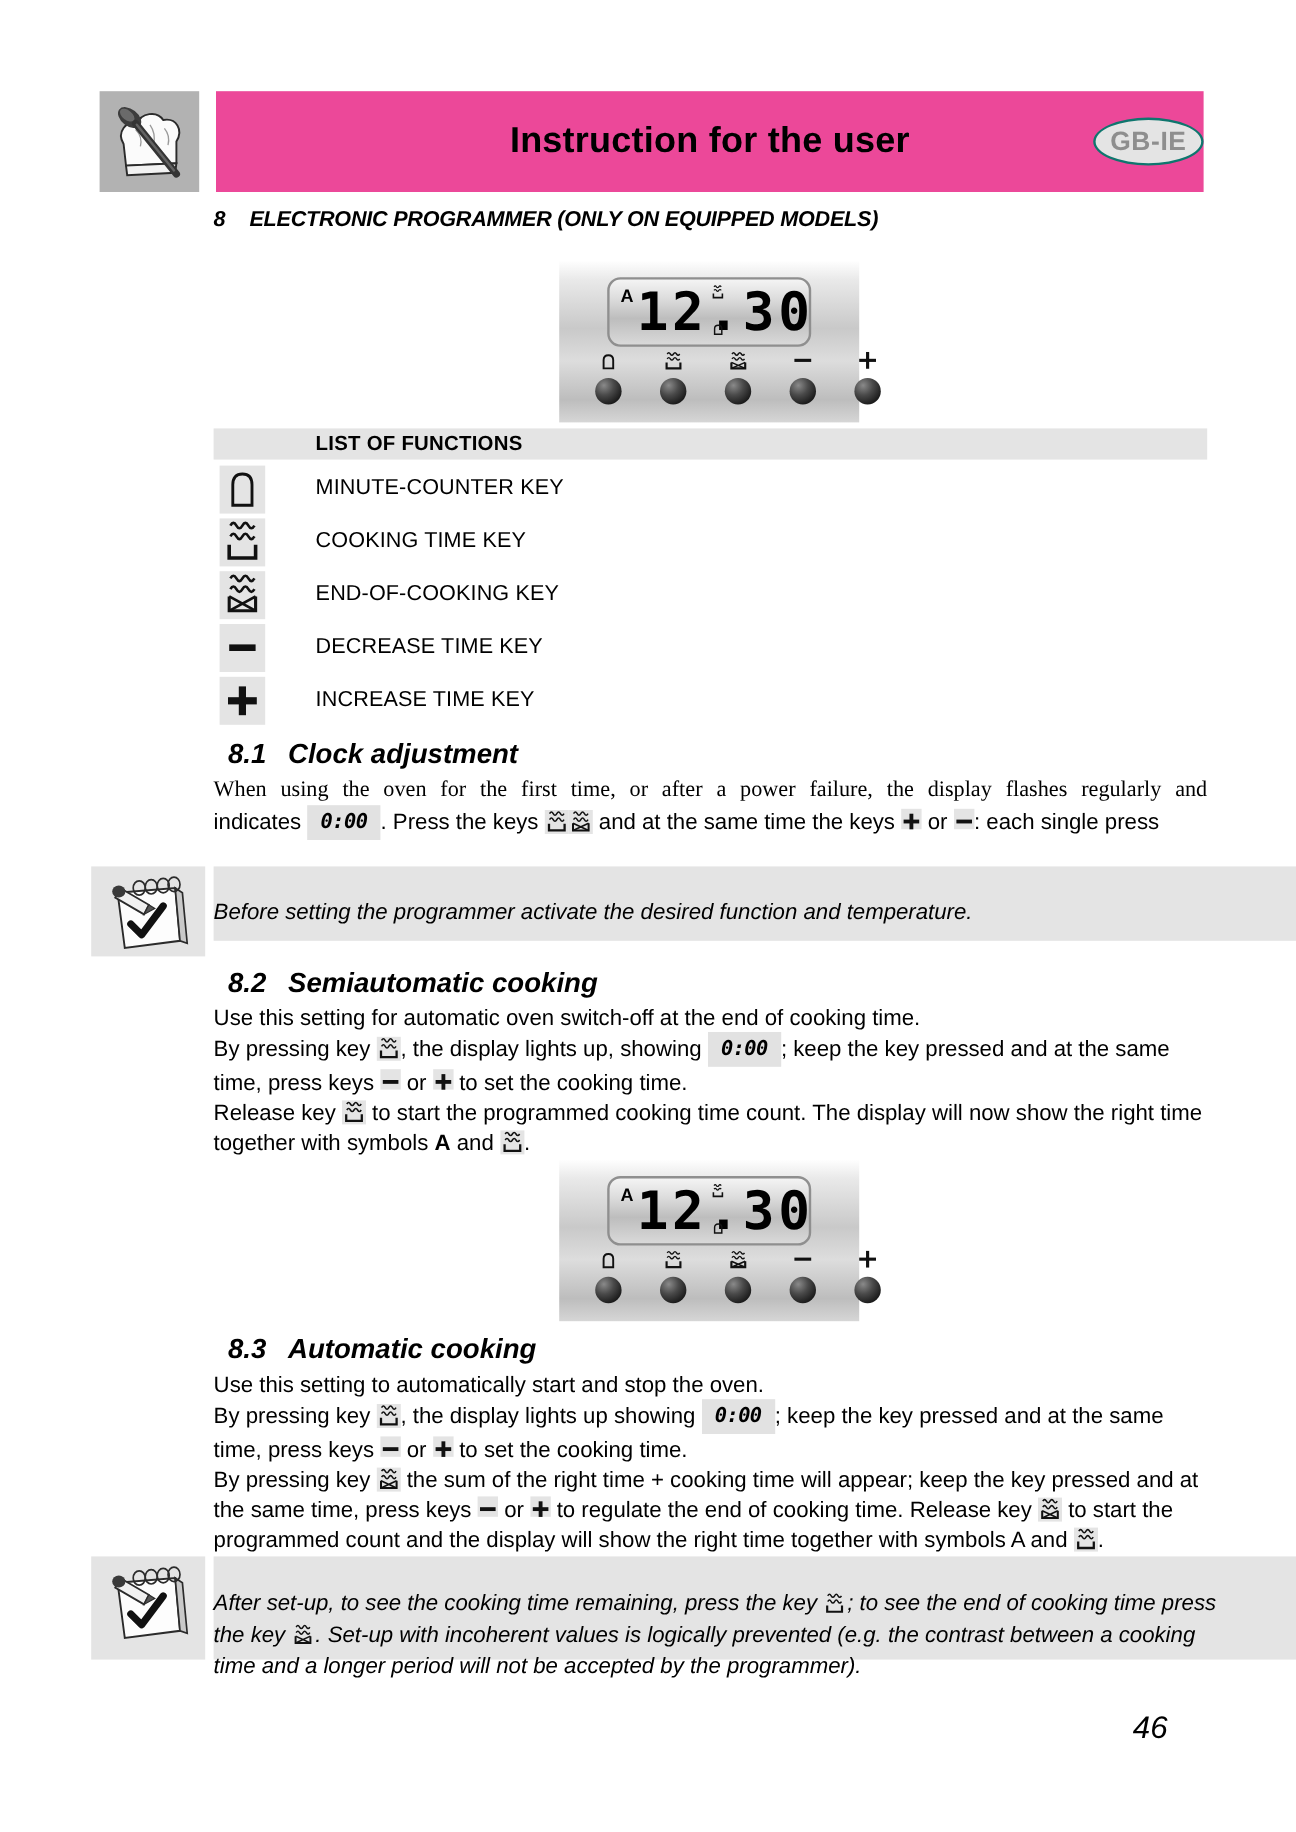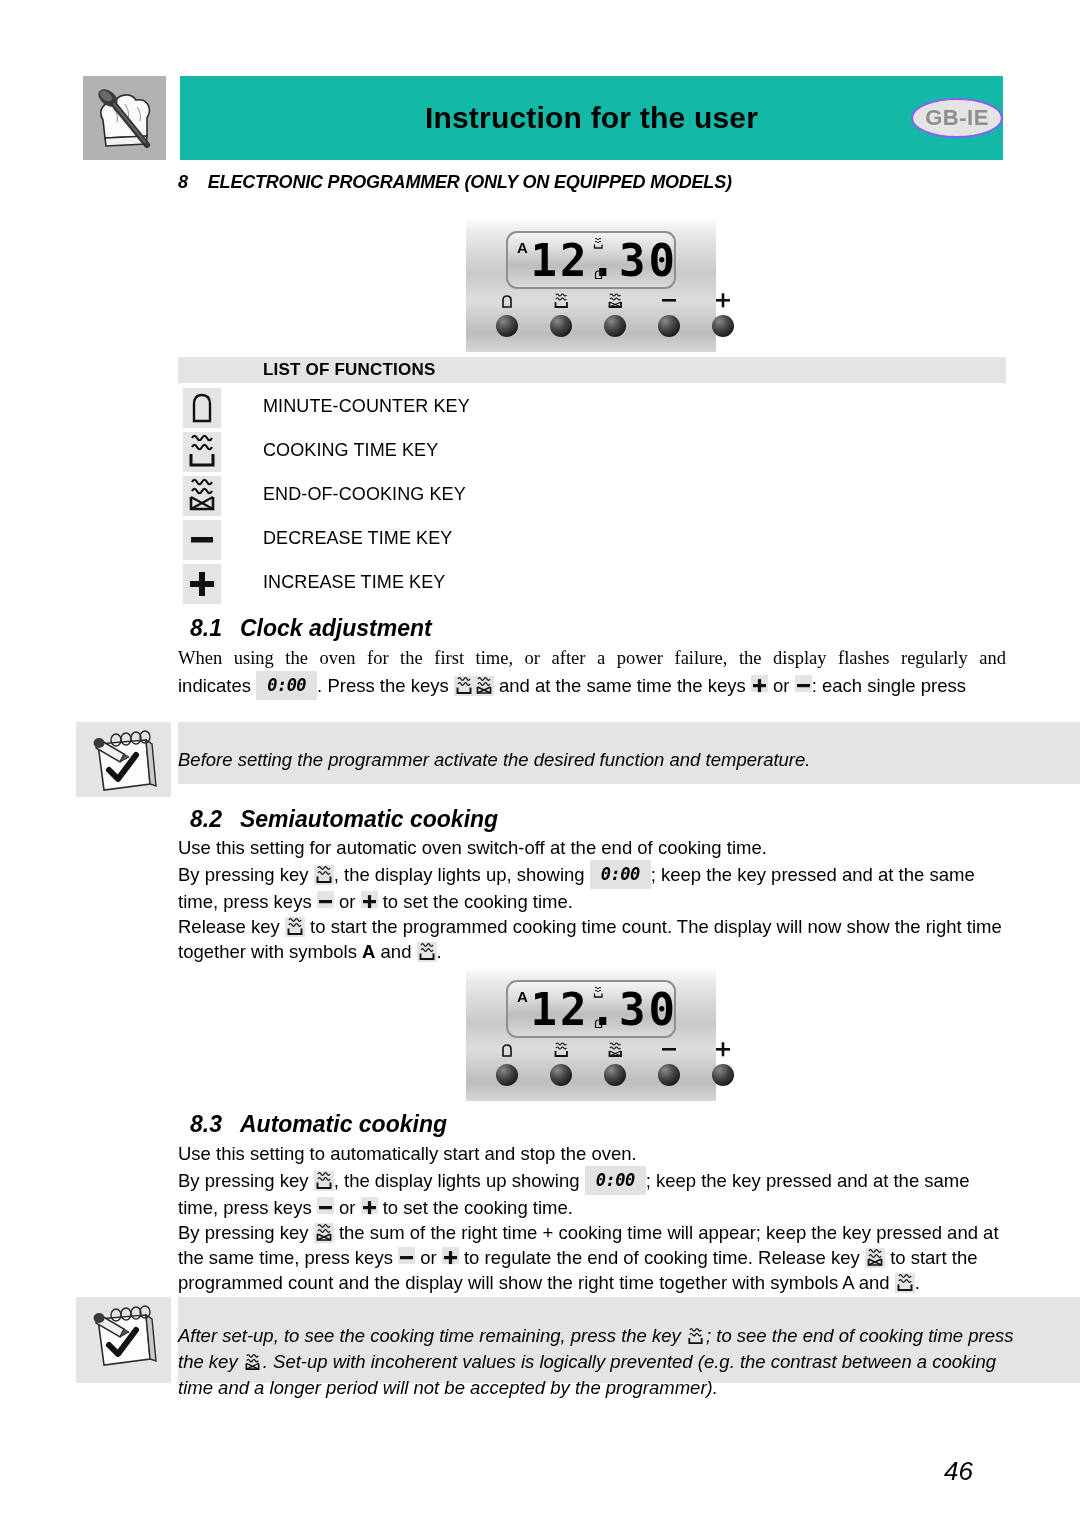--- a/index.html
+++ b/index.html
@@ -32,42 +32,42 @@
     height: 84px;
     background: #b2b2b2;
     overflow: hidden;
   }
   .title-band {
     position: absolute;
     left: 97px;
     top: 0;
     width: 823px;
     height: 84px;
-    background: #14b8a6;
+    background: #ec4899;
   }
   .header-title {
     position: absolute;
     left: 0;
     top: 0;
     width: 823px;
     height: 84px;
     line-height: 84px;
     text-align: center;
     font-size: 30px;
     font-weight: bold;
     letter-spacing: .2px;
     color: #000;
   }
   .lang-badge {
     position: absolute;
     left: 828px;
     top: 22px;
     width: 92px;
     height: 40px;
-    border: 2px solid #8b5cf6;
+    border: 2px solid #0f766e;
     border-radius: 50%;
     box-sizing: border-box;
     color: #8e8e8e;
     font-size: 22px;
     font-weight: bold;
     text-align: center;
     line-height: 36px;
     letter-spacing: .5px;
     background: #e4e4e4;
   }
@@ -285,21 +285,20 @@
   .note-text .line { display: block; }
 
   
   .page-num {
     position: absolute;
     left: 944px;
     top: 1424px;
     font-size: 26px;
     font-style: italic;
     font-weight: normal;
-    margin-top: 32px;
   }
 </style>
 </head>
 <body>
 
 <div class="header">
 
   <div class="chef-box">
     <svg width="83" height="84" viewBox="0 0 83 84">
       <g>

